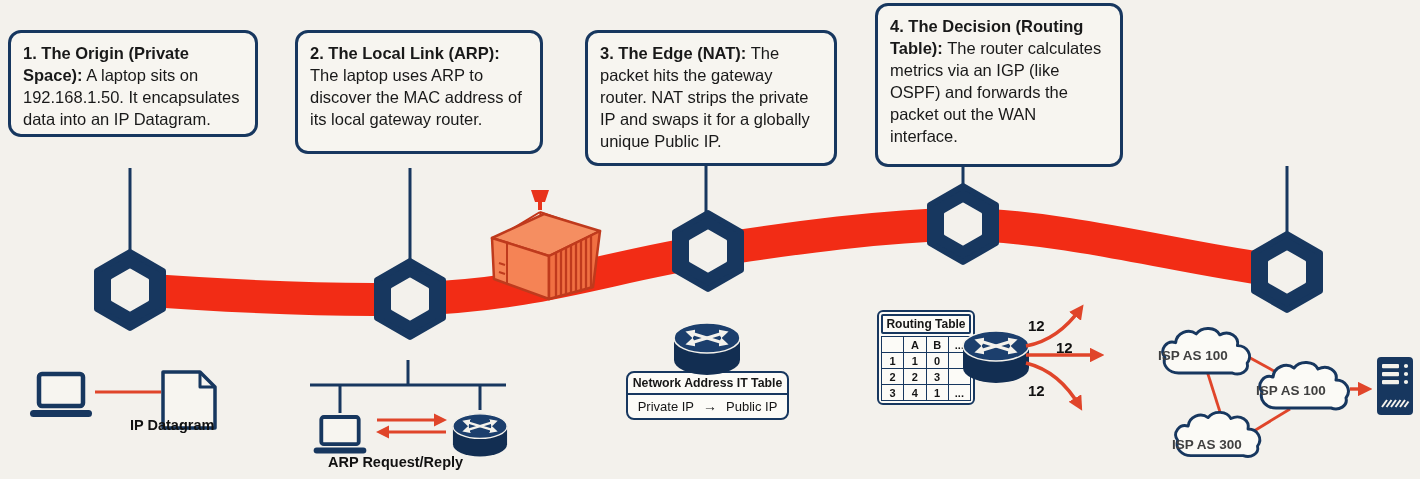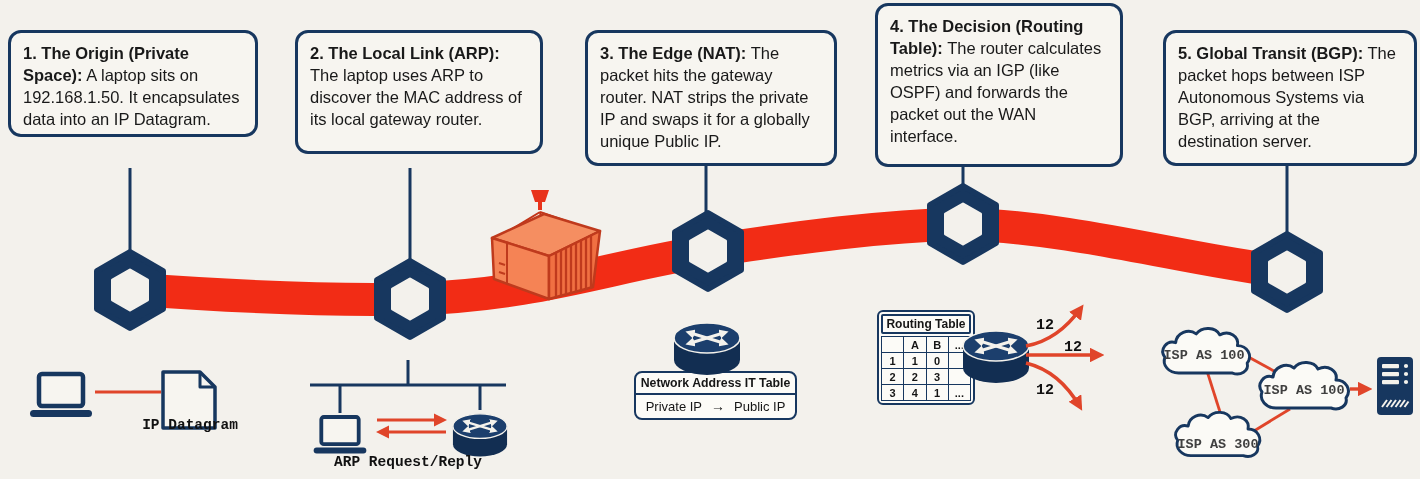--- a/index.html
+++ b/index.html
@@ -10,30 +10,30 @@
     color:#161616;
   }
   svg.art{position:absolute;left:0;top:0;z-index:2;}
   .callout{
     position:absolute;z-index:1;box-sizing:border-box;
     border:3px solid #17375f;border-radius:13px;
     background:#f7f5f0;padding:9px 12px;
     font-size:16.5px;line-height:22px;color:#191919;
   }
   .callout .t{font-weight:700;}
-  .lbl{position:absolute;z-index:3;font-weight:700;text-align:center;color:#111;font-family:Liberation Mono, monospace;}
+  .lbl{position:absolute;z-index:3;font-weight:700;text-align:left;color:#111;}
   .cap{font-size:14.5px;}
   .metric{font-size:15px;}
   .cloudlbl{font-size:13.5px;color:#404040;}
   
   .nat{
     position:absolute;z-index:1;box-sizing:border-box;
     left:626px;top:371px;width:163px;
     border:2.5px solid #17375f;border-radius:8px;background:#fcfbf7;
-    text-align:center;overflow:hidden;margin-left:8px;
+    text-align:center;overflow:hidden;
   }
   .nat-title{font-weight:700;font-size:12.3px;padding:3px 2px;border-bottom:2.2px solid #17375f;}
   .nat-map{display:flex;justify-content:center;align-items:center;gap:9px;padding:3px 2px 4px;}
   .nat-map span{font-weight:400;font-size:13px;}
   .nat-map .arr{font-size:14px;}
   
   .rt{
     position:absolute;z-index:1;box-sizing:border-box;
     left:877px;top:310px;width:98px;
     border:2.5px solid #17375f;border-radius:6px;background:#fcfbf7;padding:2px;
@@ -196,23 +196,20 @@
 </div>
 <div class="callout" style="left:295px;top:30px;width:248px;height:124px">
   <span class="t">2. The Local Link (ARP):</span><span> The laptop uses ARP to discover the MAC address of its local gateway router.</span>
 </div>
 <div class="callout" style="left:585px;top:30px;width:252px;height:136px">
   <span class="t">3. The Edge (NAT):</span><span> The packet hits the gateway router. NAT strips the private IP and swaps it for a globally unique Public IP.</span>
 </div>
 <div class="callout" style="left:875px;top:3px;width:248px;height:164px">
   <span class="t">4. The Decision (Routing Table):</span><span> The router calculates metrics via an IGP (like OSPF) and forwards the packet out the WAN interface.</span>
 </div>
-<div class="callout" style="left:1163px;top:30px;width:254px;height:136px">
-  <span class="t">5. Global Transit (BGP):</span><span> The packet hops between ISP Autonomous Systems via BGP, arriving at the destination server.</span>
-</div>
 
 <div class="lbl cap" style="left:130px;top:417px;width:120px">IP Datagram</div>
 <div class="lbl cap" style="left:328px;top:454px;width:160px">ARP Request/Reply</div>
 
 <div class="nat">
   <div class="nat-title">Network Address IT Table</div>
   <div class="nat-map">
     <span>Private IP</span>
     <span class="arr">→</span>
     <span>Public IP</span>

